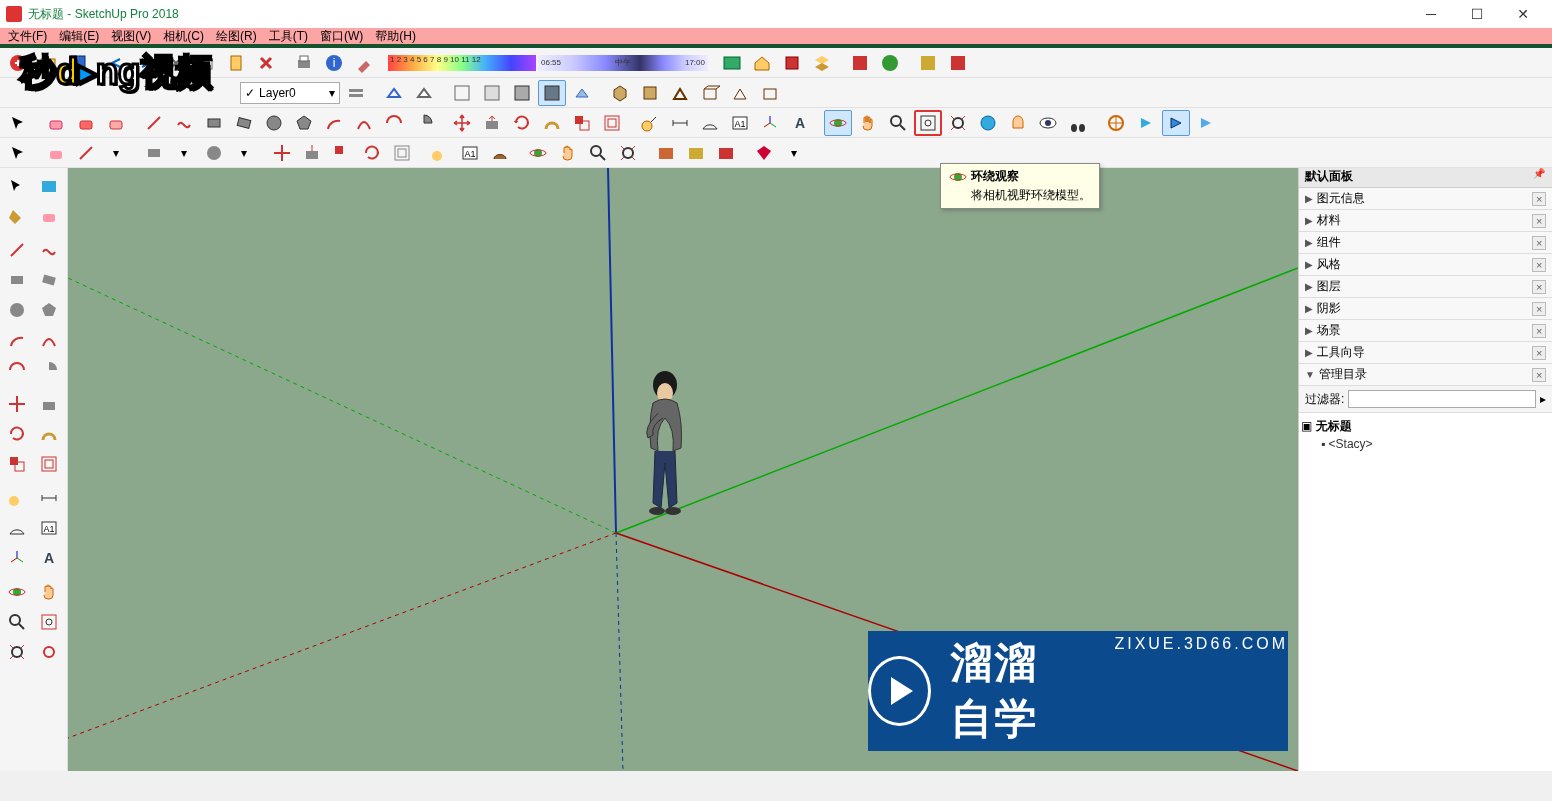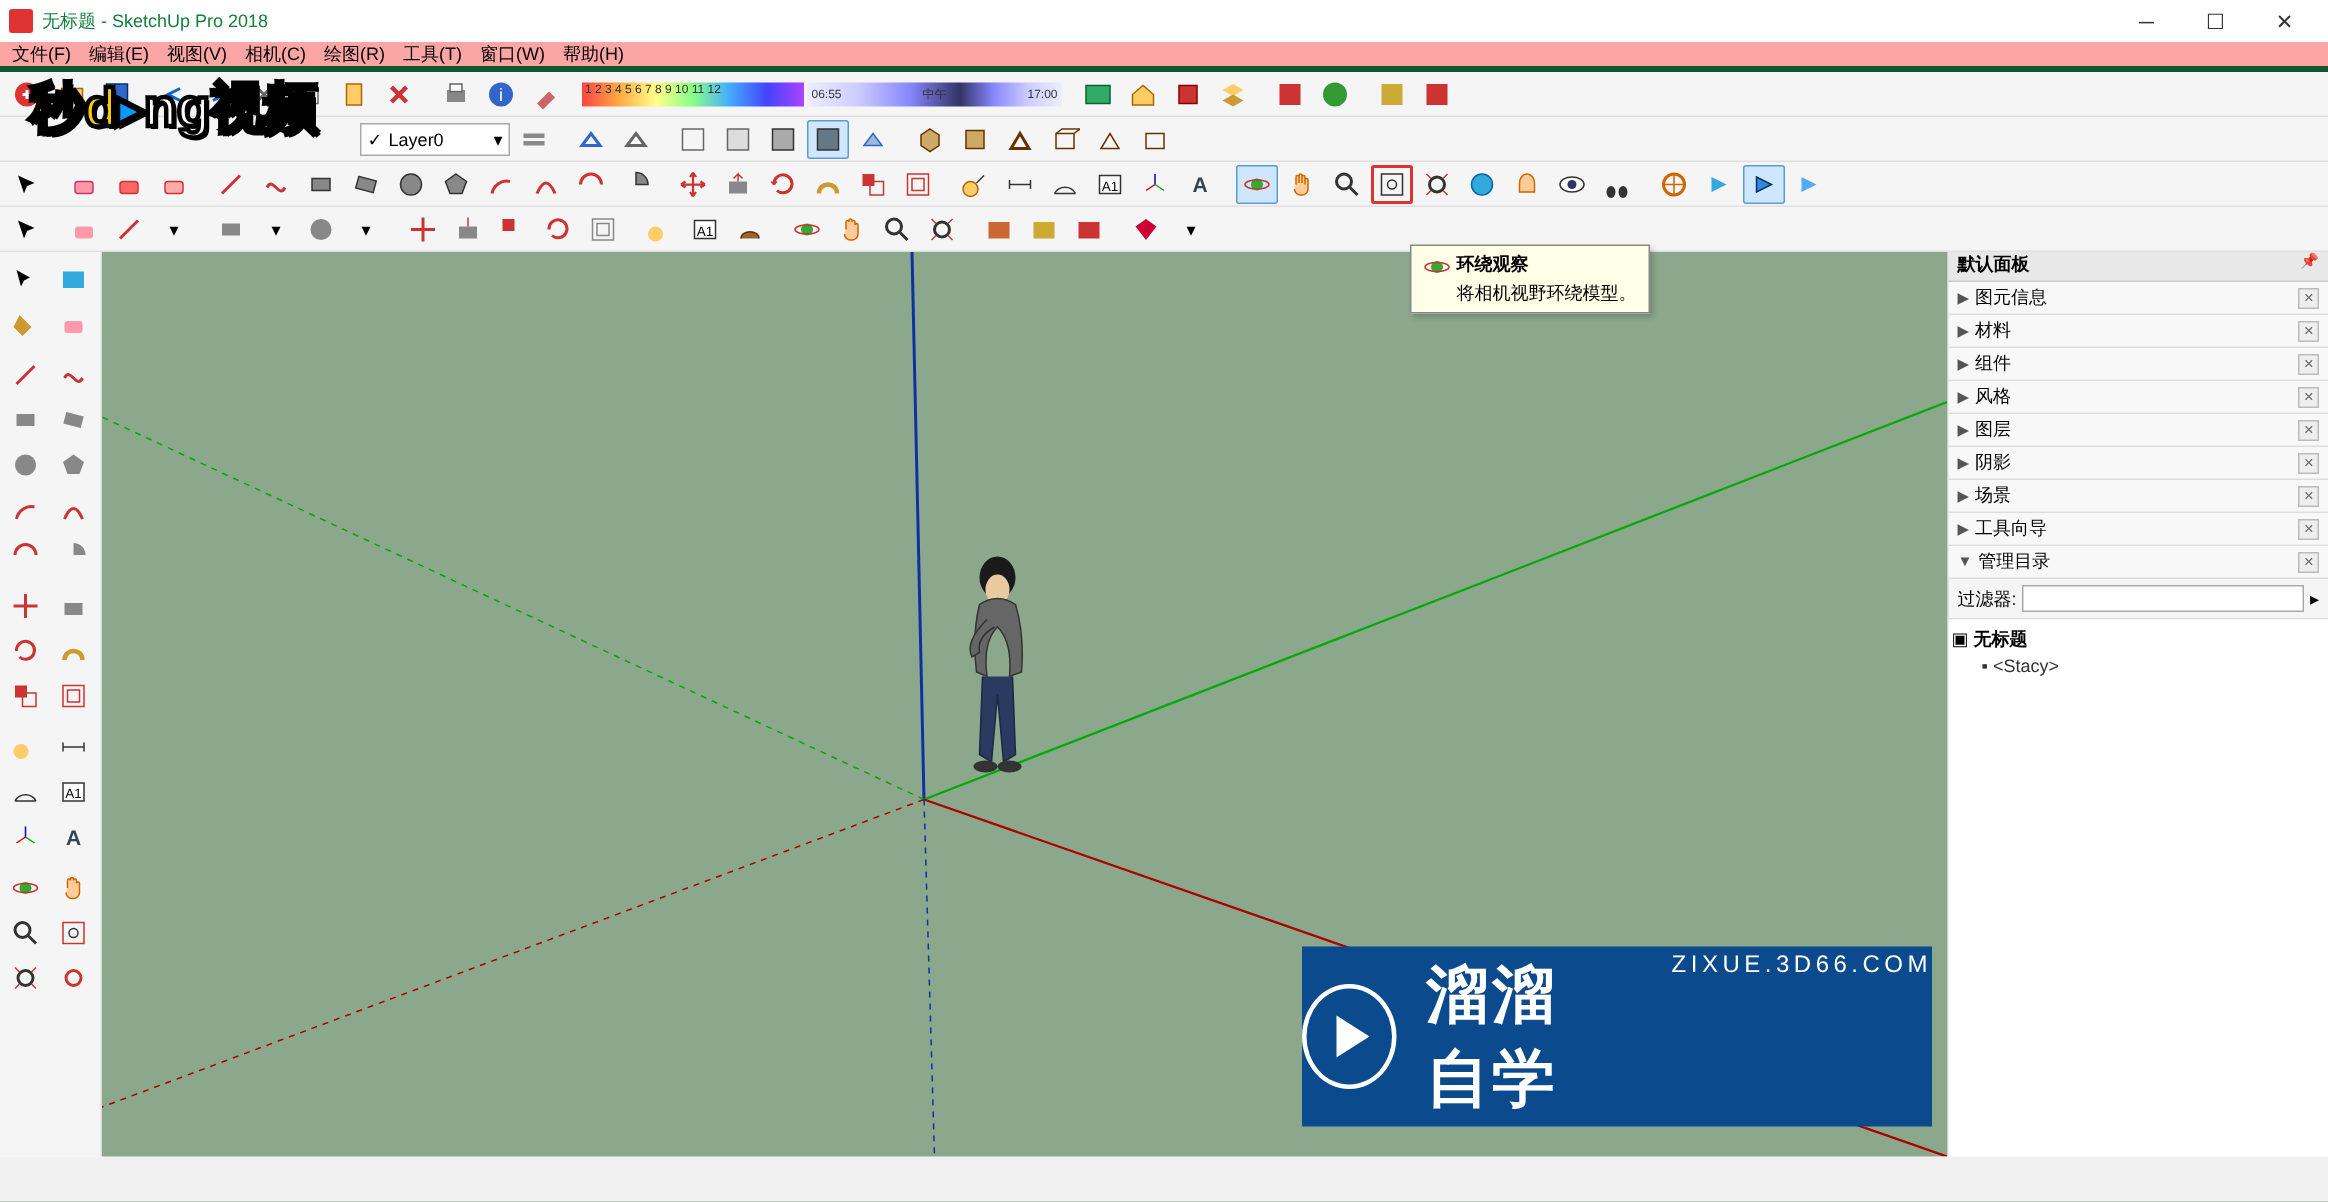--- a/index.html
+++ b/index.html
@@ -621,21 +621,21 @@
       </div>
   <div class="tb-sep"></div>
   <div class="tb-btn">
         <svg width="20" height="20">
           <path d="M10 3l7 5-7 9-7-9z" fill="#c03"></path>
         </svg>
       </div>
   <div class="tb-btn">▾</div>
 
   <div class="tooltip" style="left:940px; top:25px;">
-    <div style="display:flex; align-items:center;">
+    <div style="display:flex; ">
       <span class="tooltip-ic">
             <svg width="18" height="18">
               <circle cx="9" cy="9" r="4" fill="#3a3"></circle>
               <ellipse cx="9" cy="9" rx="8" ry="3" fill="none" stroke="#c33"></ellipse>
             </svg>
           </span>
       <span class="tt-title">环绕观察</span>
     </div>
     <div style="margin-left:22px;">将相机视野环绕模型。</div>
   </div>

